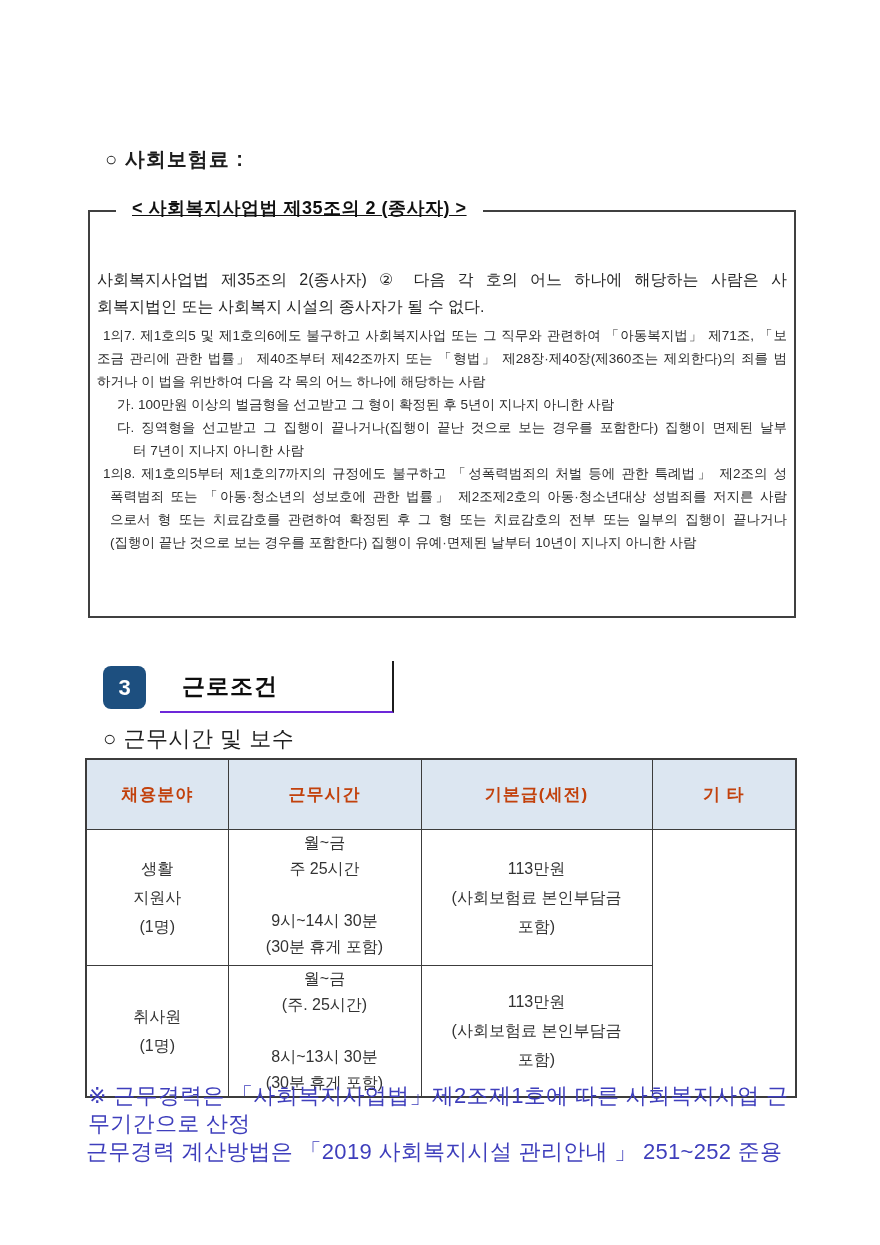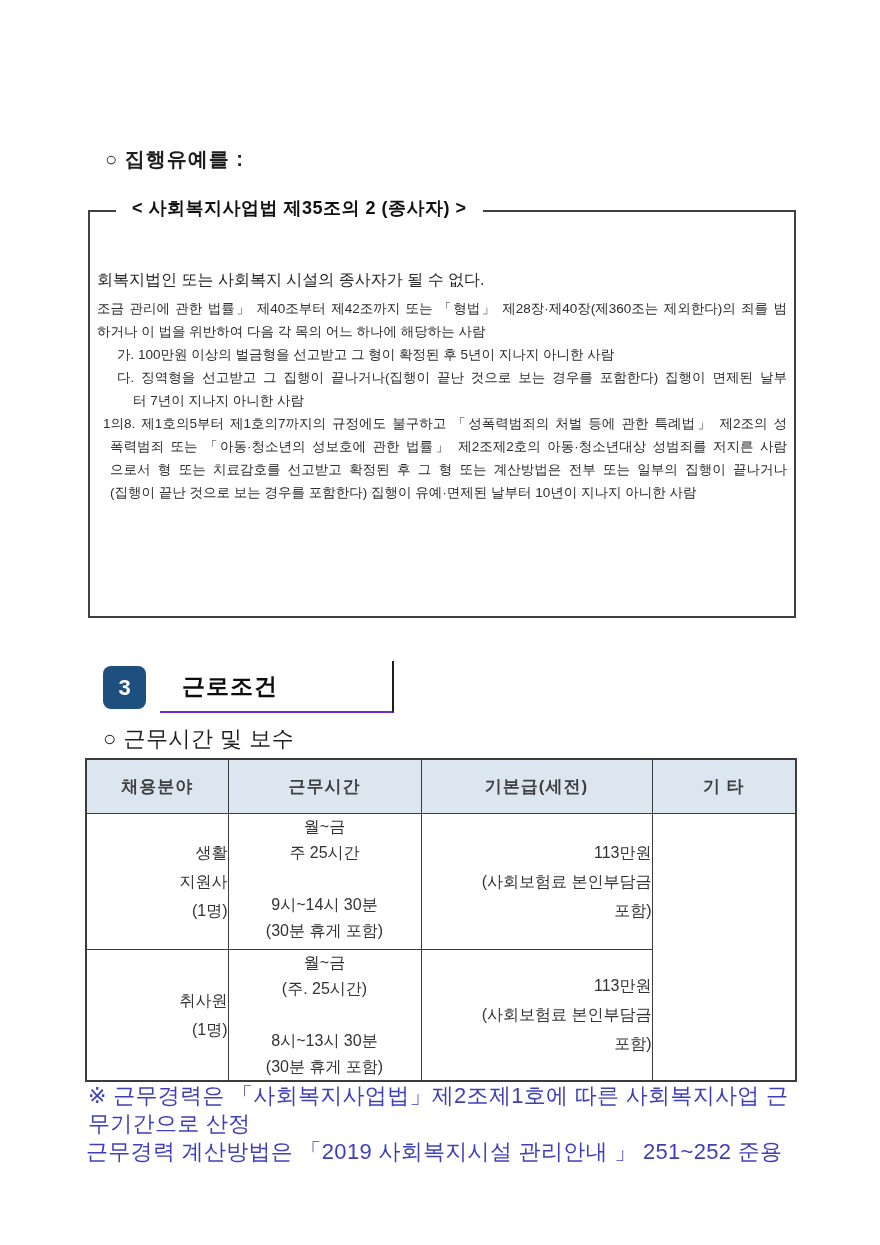--- a/index.html
+++ b/index.html
@@ -14,21 +14,21 @@
     font-size:20px; font-weight:600; color:#1d1d1d; letter-spacing:1px;
   }
   
   .law-box {
     position:absolute; left:88px; top:210px; width:708px; height:408px;
     border:2px solid #404040; background:#ffffff;
   }
   .law-box-title {
     position:absolute; left:26px; top:-16px; background:#ffffff;
     padding:0 16px; font-size:18px; font-weight:bold; color:#111;
-    letter-spacing:0.5px; white-space:nowrap;
+    letter-spacing:0.5px; white-space:nowrap;text-decoration:underline;
   }
   .law-content { position:absolute; left:0; top:0; right:0; padding:54px 7px 0 7px; }
   .p1-line { font-size:16px; line-height:27px; color:#262626; }
   .law-line { font-size:13.5px; line-height:23px; color:#2c2c2c; }
   .jl { text-align:justify; text-align-last:justify; }
   .ind1 { margin-left:6px; }
   .ind2 { margin-left:13px; }
   .ind3 { margin-left:20px; }
   .ind4 { margin-left:36px; }
   .law-group { margin-top:4px; }
@@ -52,57 +52,59 @@
   }
   
   .work-table {
     position:absolute; left:85px; top:758px;
     border-collapse:collapse; table-layout:fixed; width:710px;
     font-size:16px; color:#333;
   }
   .work-table th, .work-table td { border:1px solid #3c3c3c; }
   .work-table { border:2px solid #3c3c3c; }
   .work-table th {
-    background:#dce6f1; height:54px; font-size:17px; font-weight:bold;
-    color:#404040; letter-spacing:1px;
+    background:#dce6f1; height:70px; font-size:17px; font-weight:bold;
+    color:#c2410c; letter-spacing:1px;
   }
-  .cell-mid { vertical-align:middle; text-align:right; }
+  .cell-mid { vertical-align:middle; text-align:center; }
   .cell-top { vertical-align:top; text-align:center; padding-top:0; }
   .row1 { height:136px; }
   .row2 { height:132px; }
   .fline { line-height:29px; }
   .tline { line-height:26px; min-height:26px; }
   .pline { line-height:29px; }
   
   .notes {
     position:absolute; left:86px; top:1082px; width:720px;
     font-size:22px; line-height:28px; color:#3e3ebc; letter-spacing:0.3px;
   }
   .notes .n1 { padding-left:2px; }
 </style>
 </head>
 <body>
 
 <div class="page">
 
-  <div class="heading">○ 집행유예를 :</div>
+  <div class="heading">○ 사회보험료 :</div>
 
   <div class="law-box">
     <div class="law-box-title">&lt; 사회복지사업법 제35조의 2 (종사자) &gt;</div>
     <div class="law-content">
+      <div class="p1-line jl">사회복지사업법 제35조의 2(종사자) ② 다음 각 호의 어느 하나에 해당하는 사람은 사</div>
       <div class="p1-line">회복지법인 또는 사회복지 시설의 종사자가 될 수 없다.</div>
       <div class="law-group">
+        <div class="law-line jl ind1">1의7. 제1호의5 및 제1호의6에도 불구하고 사회복지사업 또는 그 직무와 관련하여 「아동복지법」 제71조, 「보</div>
         <div class="law-line jl">조금 관리에 관한 법률」 제40조부터 제42조까지 또는 「형법」 제28장·제40장(제360조는 제외한다)의 죄를 범</div>
         <div class="law-line">하거나 이 법을 위반하여 다음 각 목의 어느 하나에 해당하는 사람</div>
         <div class="law-line ind3">가. 100만원 이상의 벌금형을 선고받고 그 형이 확정된 후 5년이 지나지 아니한 사람</div>
         <div class="law-line jl ind3">다. 징역형을 선고받고 그 집행이 끝나거나(집행이 끝난 것으로 보는 경우를 포함한다) 집행이 면제된 날부</div>
         <div class="law-line ind4">터 7년이 지나지 아니한 사람</div>
         <div class="law-line jl ind1">1의8. 제1호의5부터 제1호의7까지의 규정에도 불구하고 「성폭력범죄의 처벌 등에 관한 특례법」 제2조의 성</div>
         <div class="law-line jl ind2">폭력범죄 또는 「아동·청소년의 성보호에 관한 법률」 제2조제2호의 아동·청소년대상 성범죄를 저지른 사람</div>
-        <div class="law-line jl ind2">으로서 형 또는 치료감호를 선고받고 확정된 후 그 형 또는 계산방법은 전부 또는 일부의 집행이 끝나거나</div>
+        <div class="law-line jl ind2">으로서 형 또는 치료감호를 관련하여 확정된 후 그 형 또는 치료감호의 전부 또는 일부의 집행이 끝나거나</div>
         <div class="law-line ind2">(집행이 끝난 것으로 보는 경우를 포함한다) 집행이 유예·면제된 날부터 10년이 지나지 아니한 사람</div>
       </div>
     </div>
   </div>
 
   <div class="sec-badge">3</div>
   <div class="sec-titlebox">
     <div class="sec-title">근로조건</div>
   </div>
 

